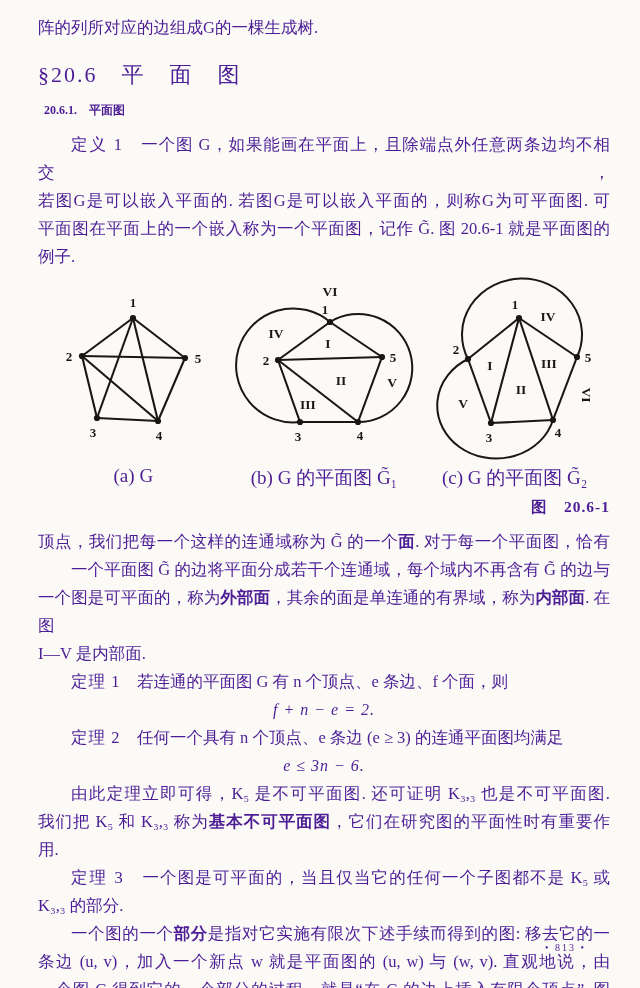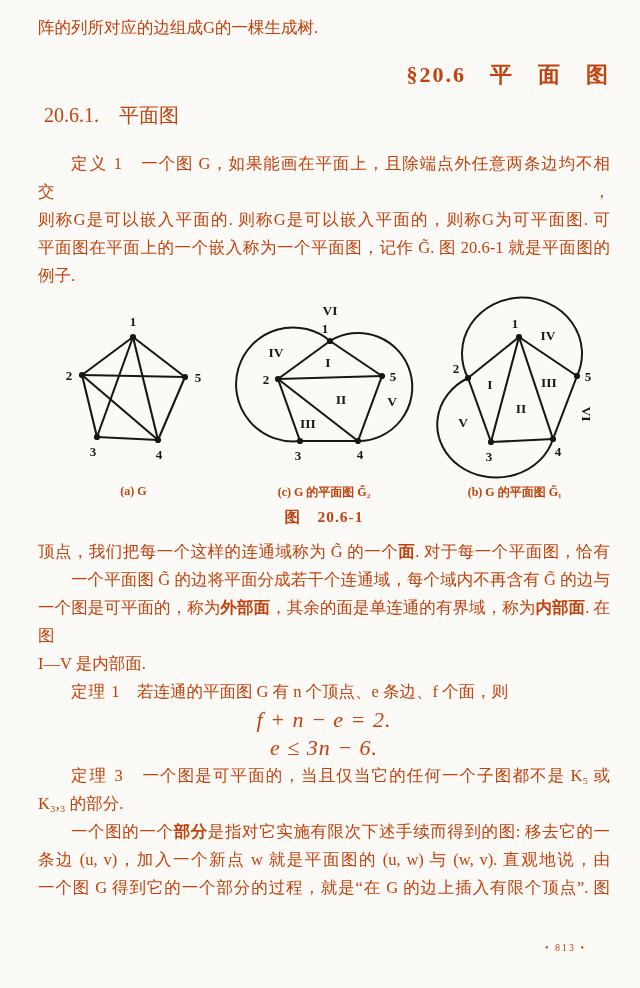--- a/index.html
+++ b/index.html
@@ -7,71 +7,71 @@
     width:640px;height:988px;
     background:#efefef;
     font-family:"Liberation Serif","DejaVu Serif",serif;
   }
   .page{
     position:relative;
     width:640px;height:988px;
     box-sizing:border-box;
     padding:14px 30px 0 38px;
     background:#fbfaf7;
-    color:#c2410c;
+    color:#4c1d95;
     overflow:hidden;
   }
   .line{
     font-size:16.5px;
     line-height:28px;
     text-align:justify;
     text-align-last:justify;
   }
   .line.last{text-align-last:left;}
   .indent{text-indent:2em;}
   .term{font-weight:bold;}
   .thm-label{font-weight:normal;letter-spacing:1px;}
   h1{
-    font-size:22px;font-weight:bold;text-align:right;
+    font-size:22px;font-weight:normal;text-align:left;
     margin:18px 0 10px 0;letter-spacing:2px;
   }
   h2{
-    font-size:20px;font-weight:normal;
-    margin:12px 0 21px 6px;
+    font-size:12px;font-weight:bold;
+    margin:12px 0 12px 6px;
   }
   .formula{
-    font-size:22px;line-height:28px;
+    font-size:16px;line-height:28px;
     text-align:center;font-style:italic;
     letter-spacing:1px;
   }
   .figure{margin:4px 0 0 0;}
   .graphs-row{display:flex;margin-left:-8px;}
   .graph{width:200px;height:192px;}
   .captions-row{display:flex;margin-top:-2px;}
-  .gcap{width:200px;text-align:center;font-size:12px;font-weight:bold;}
-  .figcap{text-align:center;font-size:15.5px;font-weight:bold;margin:6px 0 10px 0;letter-spacing:1px;}
+  .gcap{width:200px;text-align:center;font-size:19px;font-weight:normal;}
+  .figcap{text-align:right;font-size:15.5px;font-weight:bold;margin:6px 0 10px 0;letter-spacing:1px;}
   .pagenum{
     position:absolute;right:54px;top:942px;
     font-size:10px;letter-spacing:2px;
   }
 </style>
 </head>
 <body>
 
 <div class="page">
 
   <div class="line last">阵的列所对应的边组成G的一棵生成树.</div>
 
   <h1>§20.6　平　面　图</h1>
 
   <h2>20.6.1.　平面图</h2>
 
   <div class="para">
     <div class="line indent"><span class="thm-label">定义 1</span><span>　一个图 G，如果能画在平面上，且除端点外任意两条边均不相交，</span></div>
-    <div class="line">则称G是可以嵌入平面的. 则称G是可以嵌入平面的，则称G为可平面图. 可</div>
+    <div class="line">若图G是可以嵌入平面的. 若图G是可以嵌入平面的，则称G为可平面图. 可</div>
     <div class="line">平面图在平面上的一个嵌入称为一个平面图，记作 G̃. 图 20.6-1 就是平面图的</div>
     <div class="line last">例子.</div>
   </div>
 
   <div class="figure">
     <div class="graphs-row">
       <div class="graph"><svg viewBox="0 0 200 192" width="200" height="192">
             <line x1="103" y1="43" x2="52" y2="81" stroke="#1a1713" stroke-width="2.1"></line>
             <line x1="103" y1="43" x2="155" y2="83" stroke="#1a1713" stroke-width="2.1"></line>
             <line x1="52" y1="81" x2="155" y2="83" stroke="#1a1713" stroke-width="2.1"></line>
@@ -142,42 +142,48 @@
             <text x="60" y="95" text-anchor="middle" font-size="13.5" font-weight="bold" font-family="&quot;Liberation Serif&quot;,&quot;DejaVu Serif&quot;,serif" fill="#1a1713">I</text>
             <text x="91" y="119" text-anchor="middle" font-size="13.5" font-weight="bold" font-family="&quot;Liberation Serif&quot;,&quot;DejaVu Serif&quot;,serif" fill="#1a1713">II</text>
             <text x="119" y="93" text-anchor="middle" font-size="13.5" font-weight="bold" font-family="&quot;Liberation Serif&quot;,&quot;DejaVu Serif&quot;,serif" fill="#1a1713">III</text>
             <text x="118" y="46" text-anchor="middle" font-size="13.5" font-weight="bold" font-family="&quot;Liberation Serif&quot;,&quot;DejaVu Serif&quot;,serif" fill="#1a1713">IV</text>
             <text x="33" y="133" text-anchor="middle" font-size="13.5" font-weight="bold" font-family="&quot;Liberation Serif&quot;,&quot;DejaVu Serif&quot;,serif" fill="#1a1713">V</text>
             <text x="152" y="120" text-anchor="middle" font-size="13.5" font-weight="bold" font-family="&quot;Liberation Serif&quot;,&quot;DejaVu Serif&quot;,serif" fill="#1a1713" transform="rotate(90 152 120)">VI</text>
           </svg></div>
     </div>
     <div class="captions-row">
       <div class="gcap">(a) G</div>
+      <div class="gcap">(b) G 的平面图 G̃₁</div>
       <div class="gcap">(c) G 的平面图 G̃₂</div>
-      <div class="gcap">(b) G 的平面图 G̃₁</div>
     </div>
     <div class="figcap">图　20.6-1</div>
   </div>
 
   <div class="para">
     <div class="line"><span>顶点，我们把每一个这样的连通域称为 G̃ 的一个</span><span class="term">面</span><span>. 对于每一个平面图，恰有</span></div>
     <div class="line indent">一个平面图 G̃ 的边将平面分成若干个连通域，每个域内不再含有 G̃ 的边与</div>
     <div class="line"><span>一个图是可平面的，称为</span><span class="term">外部面</span><span>，其余的面是单连通的有界域，称为</span><span class="term">内部面</span><span>. 在图</span></div>
     <div class="line last">I—V 是内部面.</div>
   </div>
 
   <div class="para">
     <div class="line last indent"><span class="thm-label">定理 1</span><span>　若连通的平面图 G 有 n 个顶点、e 条边、f 个面，则</span></div>
     <div class="formula">f + n − e = 2.</div>
   </div>
 
   <div class="para">
+    <div class="line last indent"><span class="thm-label">定理 2</span><span>　任何一个具有 n 个顶点、e 条边 (e ≥ 3) 的连通平面图均满足</span></div>
     <div class="formula">e ≤ 3n − 6.</div>
   </div>
 
+  <div class="para">
+    <div class="line indent">由此定理立即可得，K₅ 是不可平面图. 还可证明 K₃,₃ 也是不可平面图.</div>
+    <div class="line"><span>我们把 K₅ 和 K₃,₃ 称为</span><span class="term">基本不可平面图</span><span>，它们在研究图的平面性时有重要作</span></div>
+    <div class="line last">用.</div>
+  </div>
 
   <div class="para">
     <div class="line indent"><span class="thm-label">定理 3</span><span>　一个图是可平面的，当且仅当它的任何一个子图都不是 K₅ 或</span></div>
     <div class="line last">K₃,₃ 的部分.</div>
   </div>
 
   <div class="para">
     <div class="line indent"><span>一个图的一个</span><span class="term">部分</span><span>是指对它实施有限次下述手续而得到的图: 移去它的一</span></div>
     <div class="line">条边 (u, v)，加入一个新点 w 就是平面图的 (u, w) 与 (w, v). 直观地说，由</div>
     <div class="line">一个图 G 得到它的一个部分的过程，就是“在 G 的边上插入有限个顶点”. 图</div>

